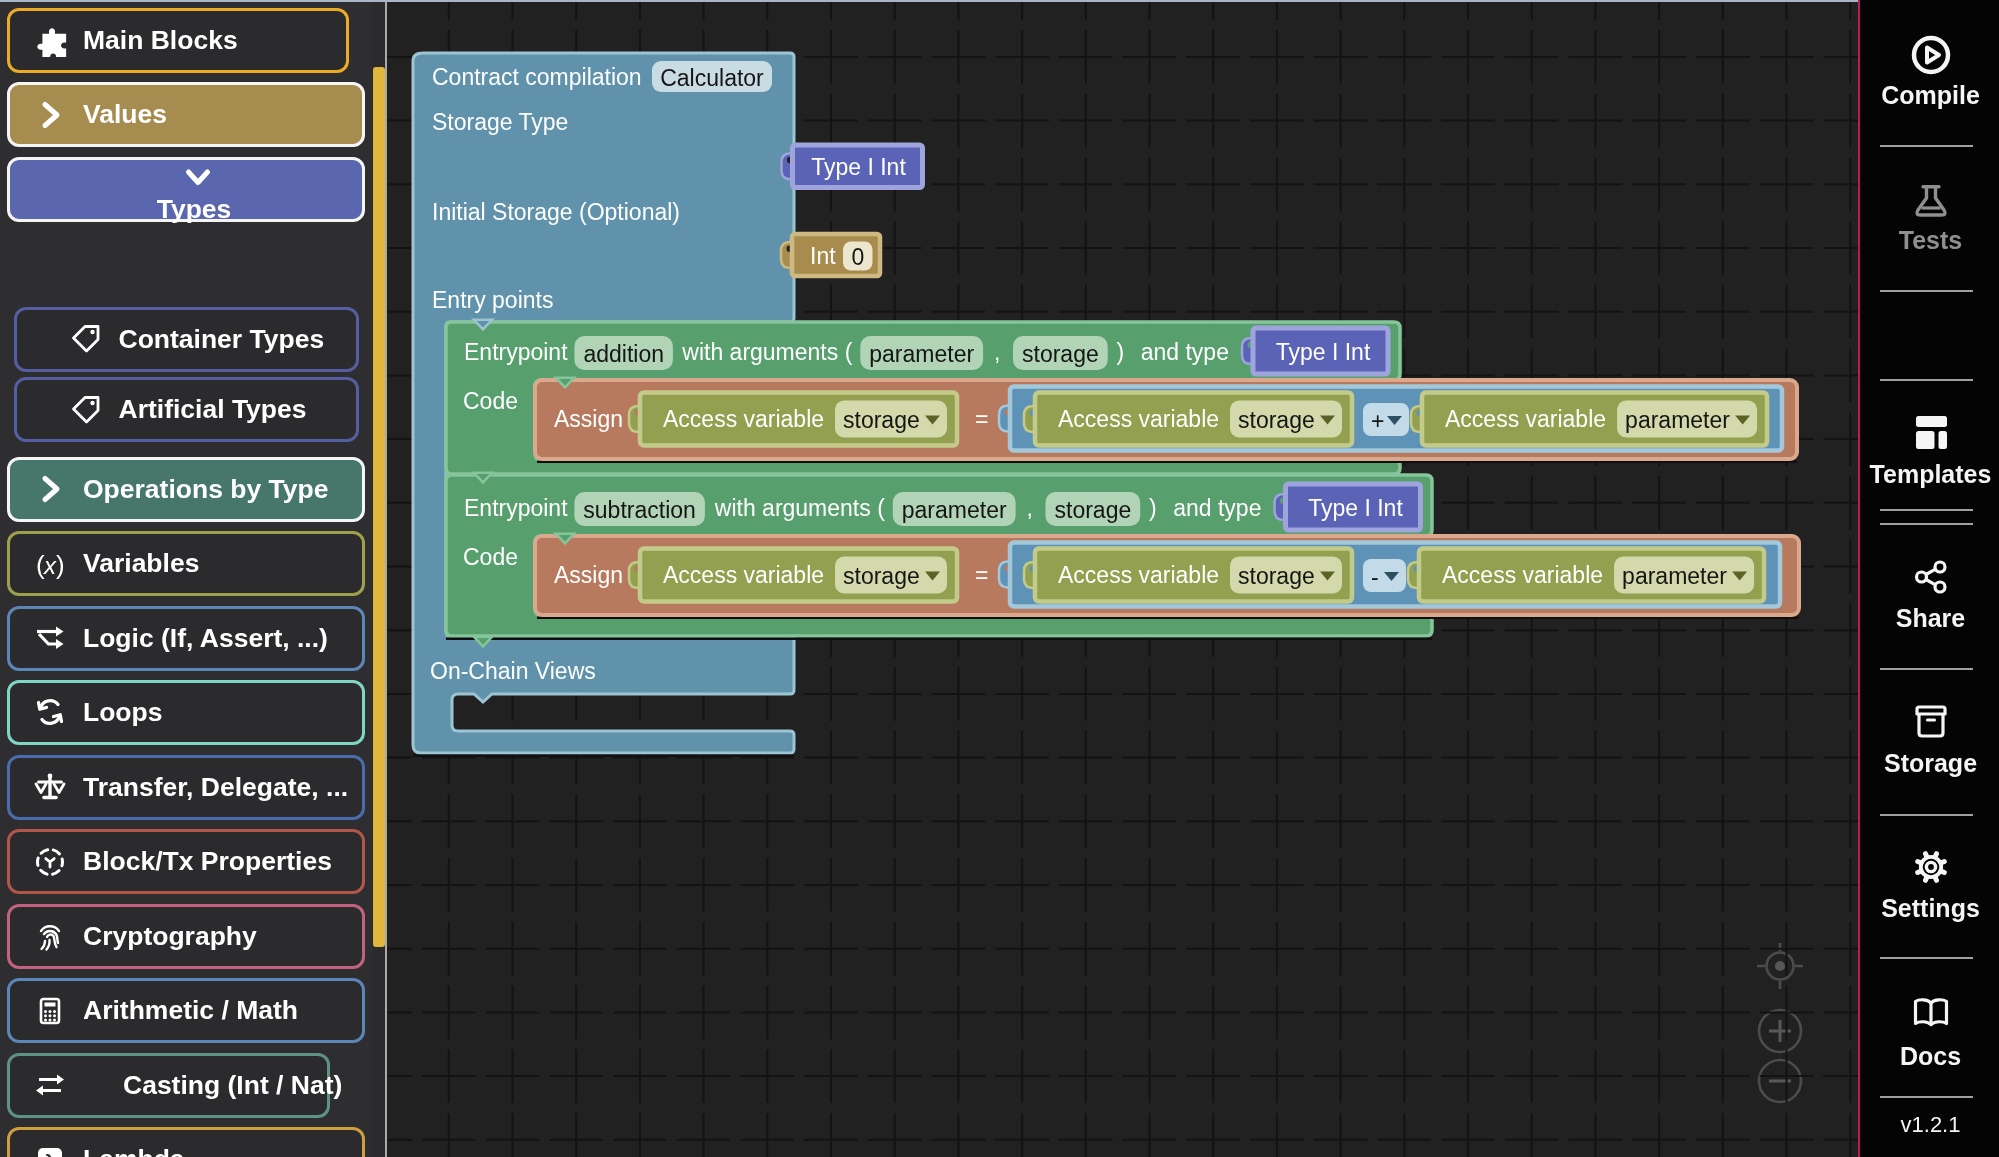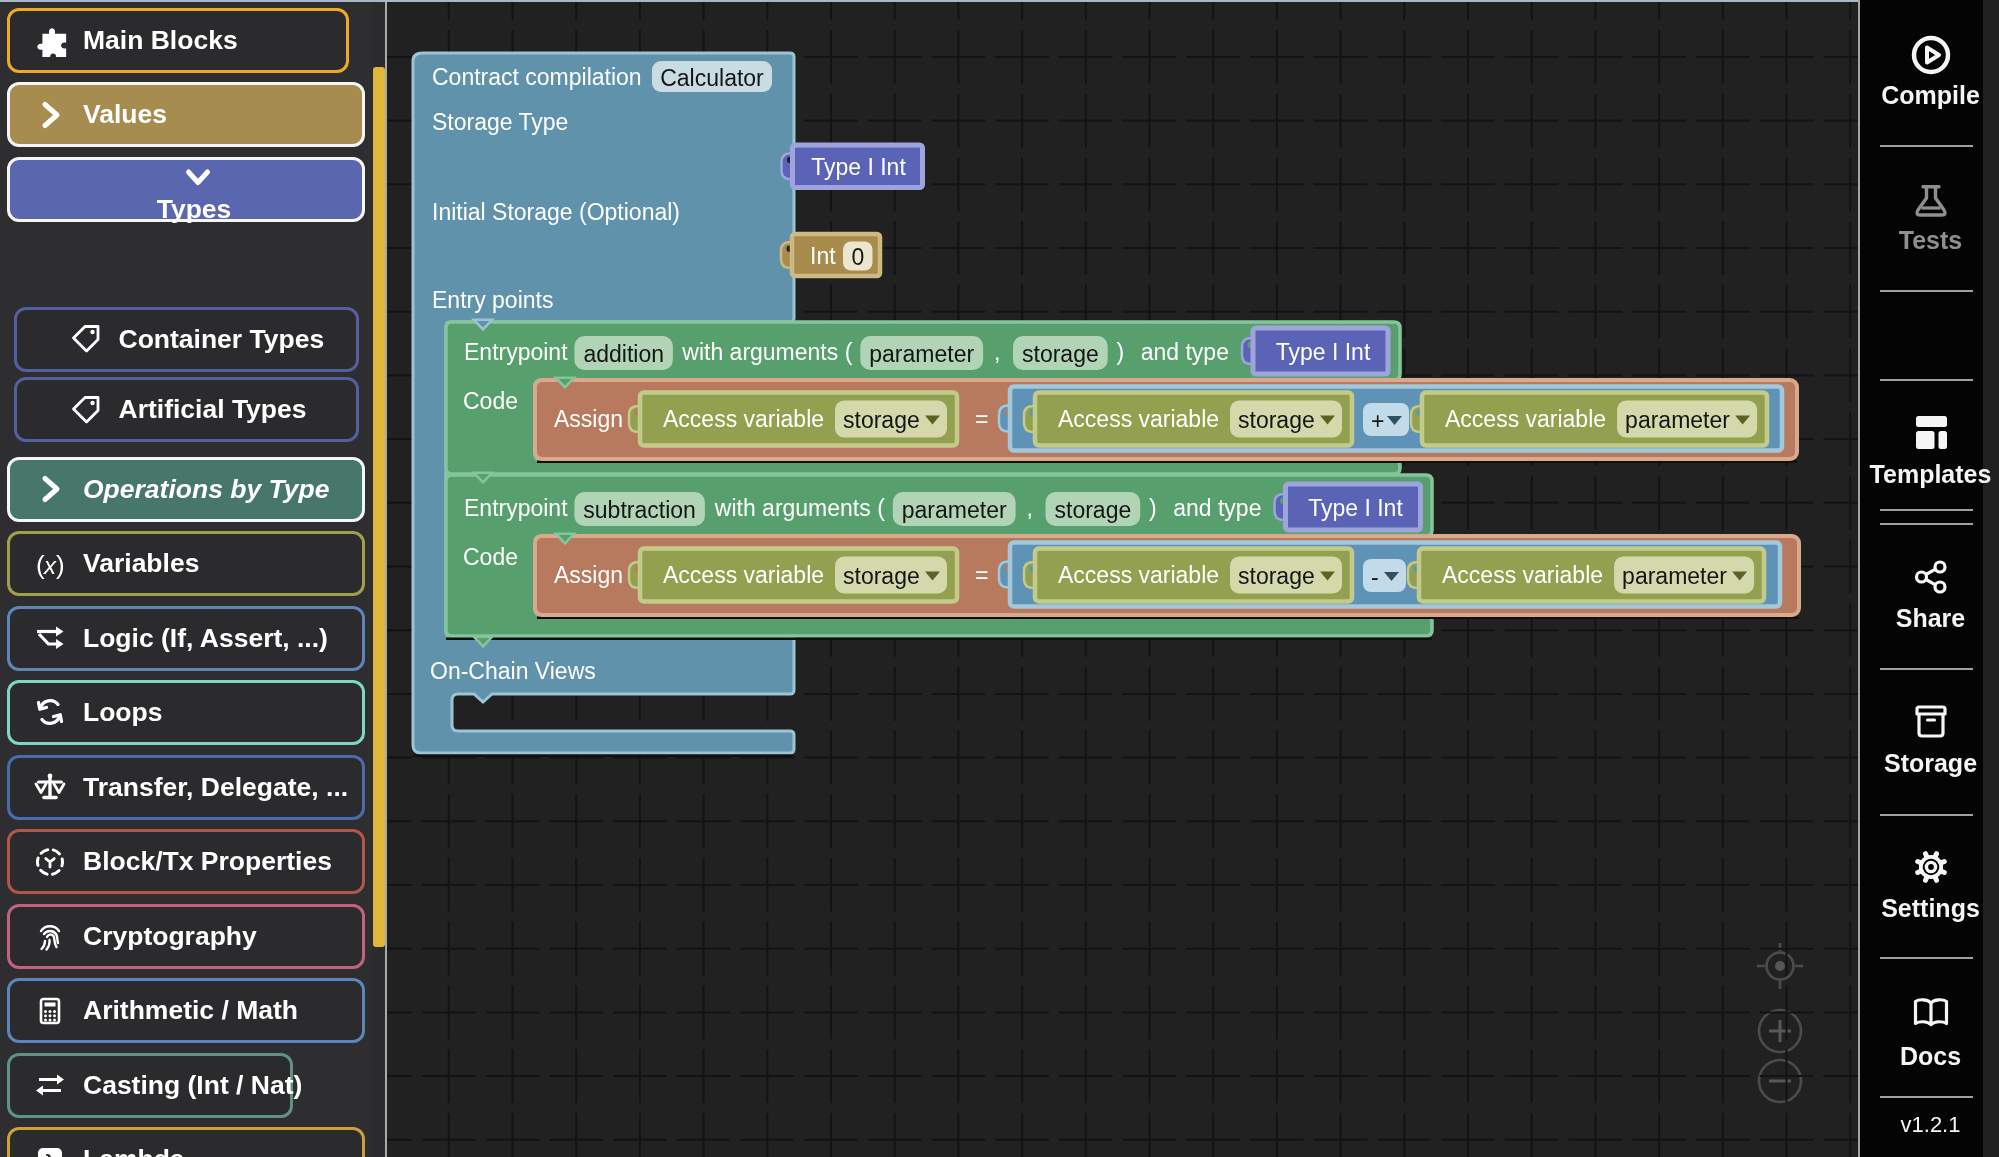--- a/index.html
+++ b/index.html
@@ -5,21 +5,21 @@
 html,body { width:1999px; height:1157px; overflow:hidden; background:#212121; font-family:"Liberation Sans",sans-serif; }
 #canvas { position:absolute; left:386px; top:0; width:1472px; height:1157px; background-color:#212121; }
 #blocks { position:absolute; left:0; top:0; width:1999px; height:1157px; pointer-events:none; }
 #sidebar { position:absolute; left:0; top:0; width:372px; height:1157px; background:#2e2e30; }
 .btn { position:absolute; height:65px; border:3px solid; border-radius:12px; display:flex; align-items:center; color:#fff; }
 .bicon { display:flex; width:34px; height:34px; }
 .blabel { font-size:26.5px; font-weight:bold; margin-left:16px; white-space:nowrap; }
 #sbtrack { position:absolute; left:372px; top:0; width:13px; height:1157px; background:#2b2b2d; }
 #sbthumb { position:absolute; left:0.5px; top:67px; width:12px; height:880px; background:#e0b63c; border-radius:3px; }
 #sbline { position:absolute; left:385px; top:0; width:1.6px; height:1157px; background:#a9a9a9; }
-#rightbar { position:absolute; left:1858px; top:0; width:125px; height:1157px; background:#040404; border-left:2px solid #a3a3a3; }
+#rightbar { position:absolute; left:1858px; top:0; width:142px; height:1157px; background:#040404; border-left:2px solid #be185d; }
 .ricon { position:absolute; left:0; width:141px; height:44px; display:flex; justify-content:center; }
 .rlabel { position:absolute; left:0; width:141px; text-align:center; font-size:25px; font-weight:bold; white-space:nowrap; }
 .rdiv { position:absolute; left:20px; width:93px; height:2px; background:#a0a0a0; }
 text { font-family:"Liberation Sans",sans-serif; }
 </style></head>
 <body>
 <div id="canvas"></div>
 <div style="position:absolute;left:0;top:0;width:1858px;height:2px;background:#a9b6c6;z-index:50"></div>
 <svg style="position:absolute;left:1730px;top:915px;width:110px;height:200px" viewBox="0 0 110 200">
 <g stroke="#4c4c4c" fill="none">
@@ -234,21 +234,21 @@
     </div>
 <div class="btn" style="top:377px;left:13.5px;width:345px;background:#2b2b2d;border-color:#545ea0;">
       <span class="bicon" style="margin-left:52px">
         <svg width="34" height="34" viewBox="0 0 34 34" fill="none">
           <path d="M4.5 16 L16 4.5 H29 V17.5 L17.5 29 Z" stroke="#ffffff" stroke-width="2.8" stroke-linejoin="round"></path>
           <circle cx="23.5" cy="10" r="2.2" fill="#ffffff"></circle>
         </svg>
       </span>
       <span class="blabel">Artificial Types</span>
     </div>
-<div class="btn" style="top:456.5px;left:7px;width:358px;background:#47776b;border-color:#f5f5f5;font-style:italic;">
+<div class="btn" style="top:456.5px;left:7px;width:358px;background:#47776b;border-color:#f5f5f5;">
       <span class="bicon" style="margin-left:23px">
         <svg width="34" height="34" viewBox="0 0 34 34" fill="none">
           <path d="M12 6.5 L24 17 L12 27.5" stroke="#ffffff" stroke-width="5" stroke-linecap="round" stroke-linejoin="round"></path>
         </svg>
       </span>
       <span class="blabel">Operations by Type</span>
     </div>
 <div class="btn" style="top:531px;left:7px;width:358px;background:#2b2b2d;border-color:#9fa04b;">
       <span class="bicon" style="margin-left:23px">
         <svg width="34" height="34" viewBox="0 0 34 34" fill="none">
@@ -326,21 +326,21 @@
           <circle cx="12.5" cy="21.8" r="1.5" fill="#ffffff"></circle>
           <circle cx="17" cy="21.8" r="1.5" fill="#ffffff"></circle>
           <circle cx="21.5" cy="21.8" r="1.5" fill="#ffffff"></circle>
           <circle cx="12.5" cy="26" r="1.5" fill="#ffffff"></circle>
           <circle cx="17" cy="26" r="1.5" fill="#ffffff"></circle>
           <circle cx="21.5" cy="26" r="1.5" fill="#ffffff"></circle>
         </svg>
       </span>
       <span class="blabel">Arithmetic / Math</span>
     </div>
-<div class="btn" style="top:1052.5px;left:7px;width:286px;background:#2b2b2d;border-color:#5e9383;">
+<div class="btn" style="top:1052.5px;left:7px;width:323px;background:#2b2b2d;border-color:#5e9383;gap:40px;">
       <span class="bicon" style="margin-left:23px">
         <svg width="34" height="34" viewBox="0 0 34 34" fill="none">
           <path d="M6 11.5 H25" stroke="#ffffff" stroke-width="3"></path>
           <path d="M24 6.5 L31 11.5 L24 16.5" fill="#ffffff"></path>
           <path d="M28 22.5 H9" stroke="#ffffff" stroke-width="3"></path>
           <path d="M10 17.5 L3 22.5 L10 27.5" fill="#ffffff"></path>
         </svg>
       </span>
       <span class="blabel">Casting (Int / Nat)</span>
     </div>

